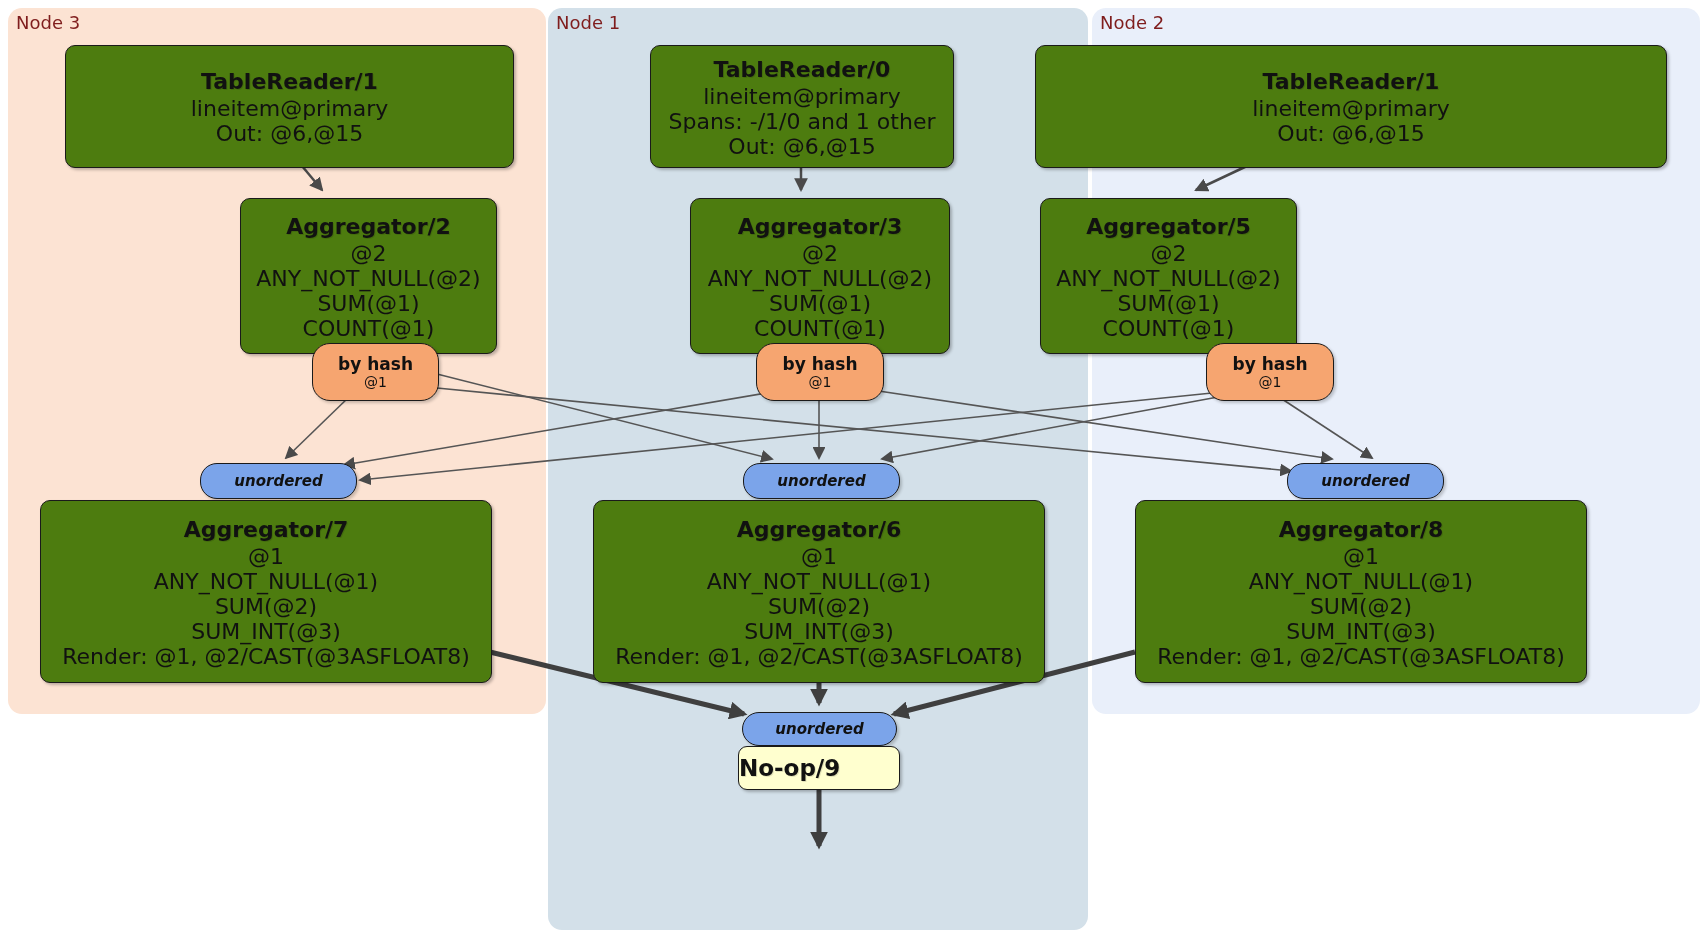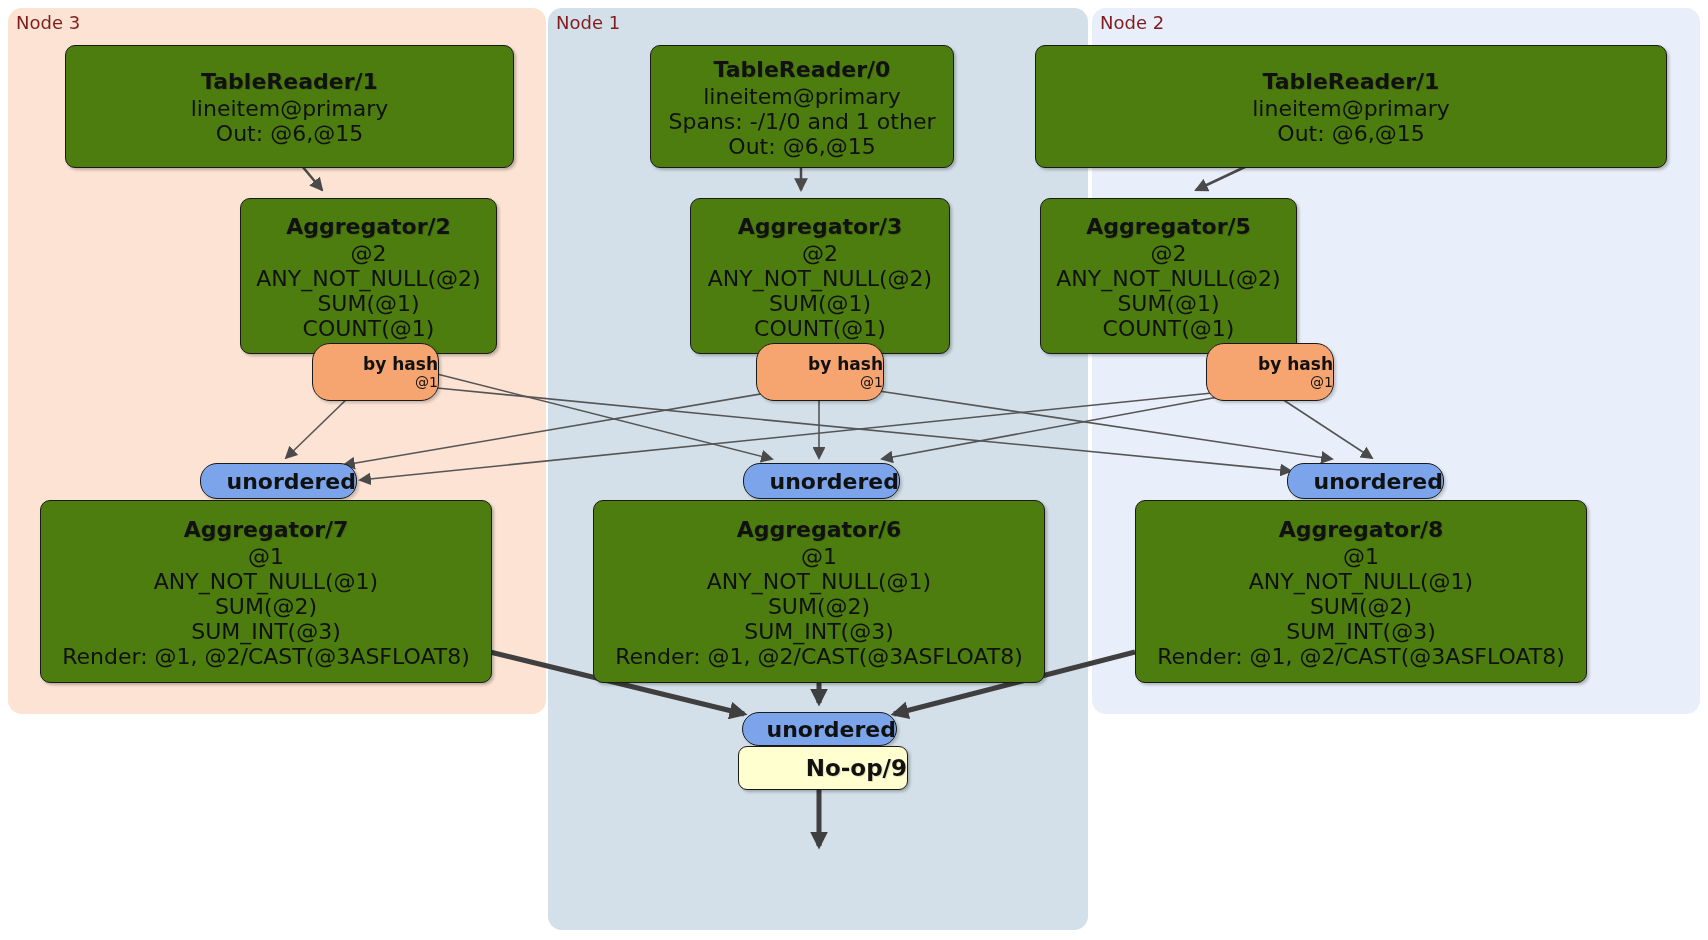--- a/index.html
+++ b/index.html
@@ -10,28 +10,28 @@
   .region-node1{left:548px;top:8px;width:540px;height:922px;background:#d3e0e9;}
   .region-node2{left:1092px;top:8px;width:608px;height:706px;background:#e9effa;}
   .region-label{position:absolute;left:8px;top:4px;font-size:18px;color:#7f1d1d;}
   svg.edges{position:absolute;left:0;top:0;width:1708px;height:940px;}
   .box{position:absolute;background:#4d7c0f;border:1.6px solid #1a1a1a;border-radius:10px;
        box-shadow:2px 2px 3px rgba(0,0,0,0.25);display:flex;flex-direction:column;
        justify-content:center;align-items:center;text-align:center;}
   .box-title{font-weight:bold;font-size:22px;line-height:29px;text-shadow:1px 1px 0 rgba(0,0,0,0.12);}
   .box-line{font-size:22px;line-height:25px;white-space:nowrap;}
   .pill{position:absolute;border:1.6px solid #1a1a1a;display:flex;flex-direction:column;
-        justify-content:center;align-items:flex-end;text-align:center;box-shadow:2px 2px 3px rgba(0,0,0,0.2);}
+        justify-content:center;align-items:center;text-align:center;box-shadow:2px 2px 3px rgba(0,0,0,0.2);}
   .router{background:#f6a570;border-radius:18px;}
   .router-label{font-weight:bold;font-size:17px;line-height:20px;}
   .router-sub{font-size:14px;line-height:16px;}
   .sync{background:#7ba4ea;border-radius:17px;}
-  .sync-label{font-weight:bold;font-size:22px;}
+  .sync-label{font-weight:bold;font-size:15px;font-style:italic;}
   .small-box{position:absolute;background:#ffffcf;border:1.8px solid #1a1a1a;border-radius:9px;
-       box-shadow:2px 2px 3px rgba(0,0,0,0.25);display:flex;justify-content:flex-end;align-items:center;padding-left:8px;}
+       box-shadow:2px 2px 3px rgba(0,0,0,0.25);display:flex;justify-content:flex-start;align-items:center;}
   .small-box .box-title{font-size:23px;}
 </style>
 </head>
 <body>
 
 <div class="canvas">
 
   <div class="region region-node3">
     <span class="region-label">Node 3</span>
   </div>

